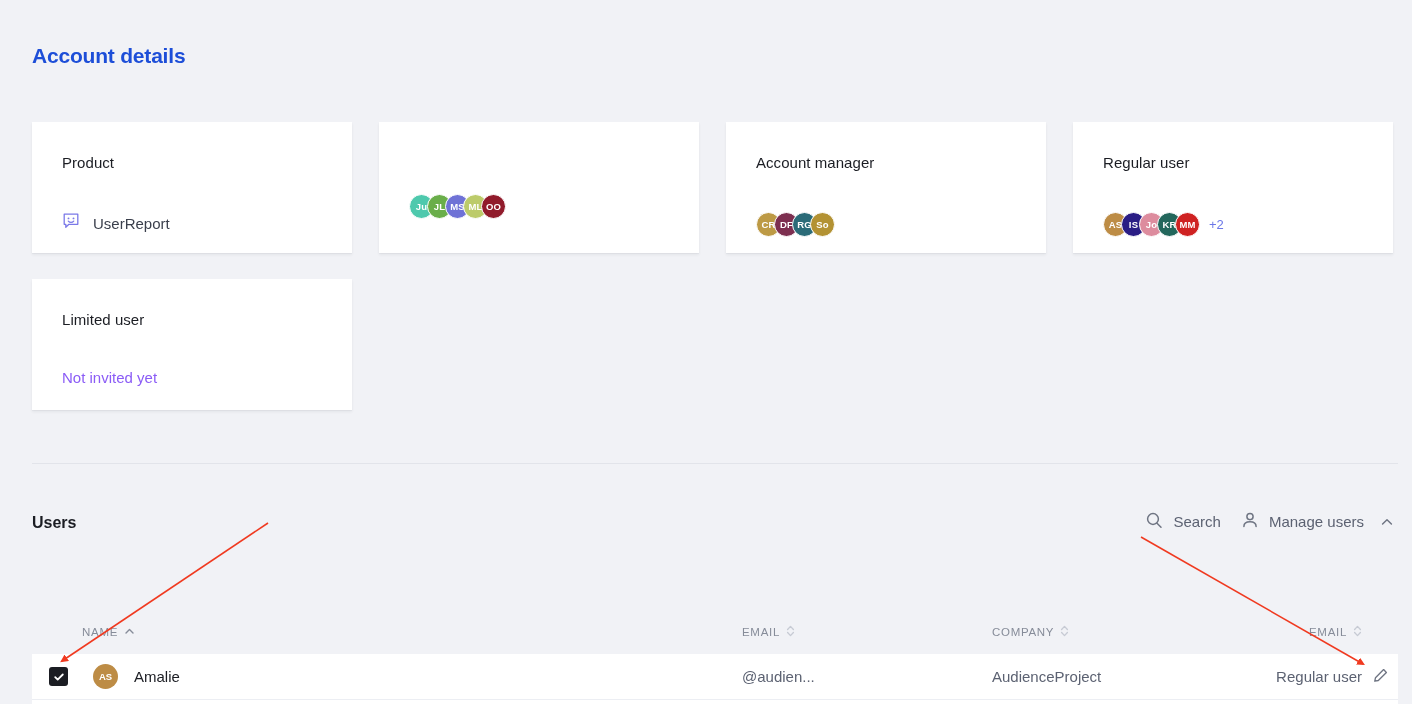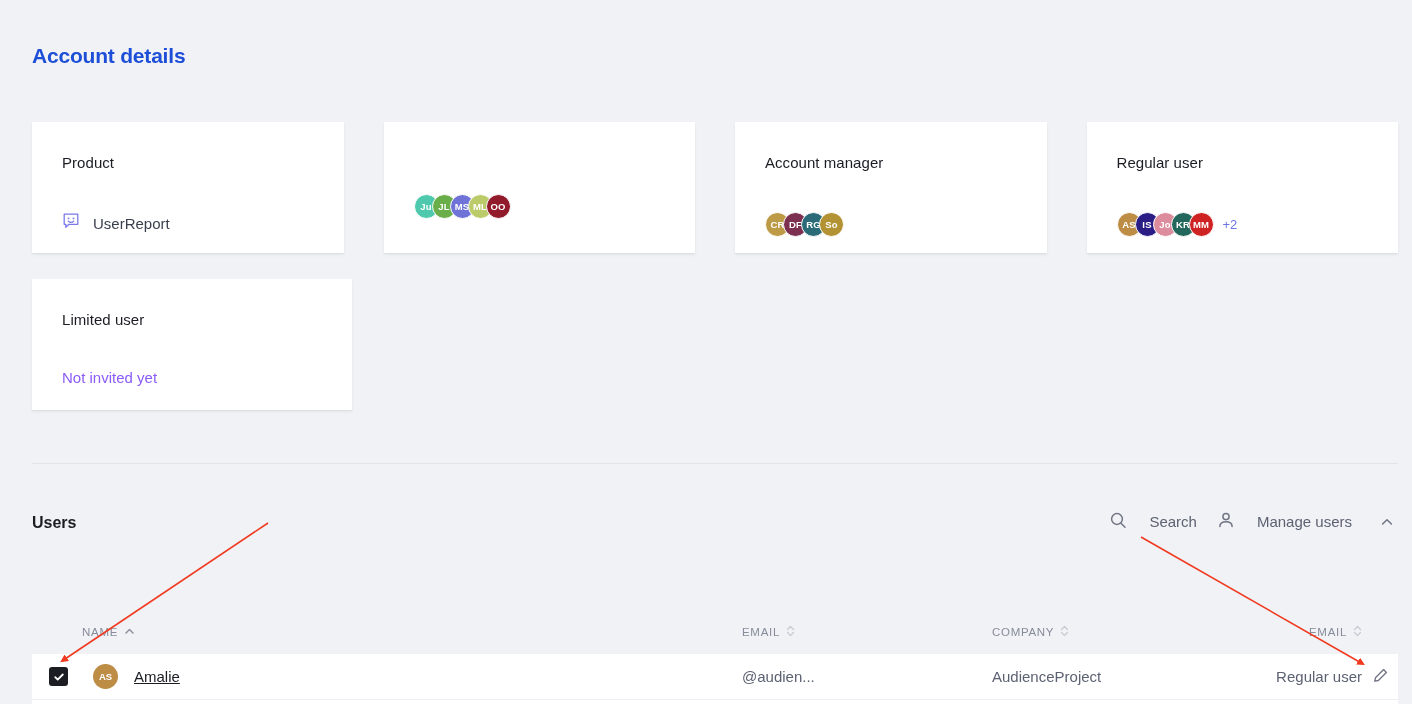--- a/index.html
+++ b/index.html
@@ -14,21 +14,21 @@
 
   
   .page-title {
     position: absolute; left: 32px; top: 44px;
     font-size: 21px; font-weight: bold; color: #1d4ed8;
     letter-spacing: -0.2px;
   }
 
   
   .cards { position: absolute; left: 32px; top: 122px; width: 1366px; }
-  .card-row { display: flex; gap: 40px; margin-bottom: 26px; }
+  .card-row { display: flex; gap: 27px; margin-bottom: 26px; }
   .card {
     width: 320px; height: 131px;
     background: #ffffff;
     padding: 32px 30px 0 30px;
     box-shadow: 0 2px 3px rgba(24,28,40,0.055), 0 1px 1px rgba(24,28,40,0.04);
     position: relative;
   }
   .card-title {
     font-size: 15px; color: #1b1d23; font-weight: 400;
     line-height: 18px; letter-spacing: 0.05px;
@@ -63,21 +63,21 @@
   
   .users-title {
     position: absolute; left: 32px; top: 514px;
     font-size: 16px; font-weight: bold; color: #1b1d23;
   }
   .users-actions {
     position: absolute; right: 18px; top: 511px;
     display: flex; align-items: center; gap: 20px;
   }
   .action {
-    display: flex; align-items: center; gap: 22px;
+    display: flex; align-items: center; gap: 10px;
     font-size: 15px; color: #5c6272; cursor: pointer;
   }
 
   
   .table { position: absolute; left: 32px; top: 610px; width: 1366px; }
   .thead {
     display: flex; align-items: center; height: 44px;
     font-size: 11.5px; color: #868c99; letter-spacing: 0.7px;
   }
   .th { display: flex; align-items: center; gap: 6px; }
@@ -90,21 +90,21 @@
 
   .row {
     display: flex; align-items: center; height: 46px;
     background: #ffffff; font-size: 15px; color: #5c6272;
     border-bottom: 1px solid #eceef3;
   }
   .row .col-check { display: flex; align-items: center; justify-content: flex-start; padding-left: 17px; }
   .row .col-name { display: flex; align-items: center; gap: 16px; padding-left: 0; }
   .row .col-role { display: flex; justify-content: flex-end; }
   .row .col-edit { display: flex; align-items: center; justify-content: center; }
-  .user-name { color: #1b1d23; font-size: 15px; text-decoration: underline; }
+  .user-name { color: #1b1d23; font-size: 15px; }
   .row-avatar {
     width: 25px; height: 25px; border-radius: 50%;
     display: flex; align-items: center; justify-content: center;
     color: #fff; font-size: 9.5px; font-weight: bold; margin-left: 11px;
   }
   .checkbox {
     width: 19px; height: 19px; border-radius: 3px; background: #1b1d23;
     display: flex; align-items: center; justify-content: center;
   }
   .checkbox svg { display: block; }

